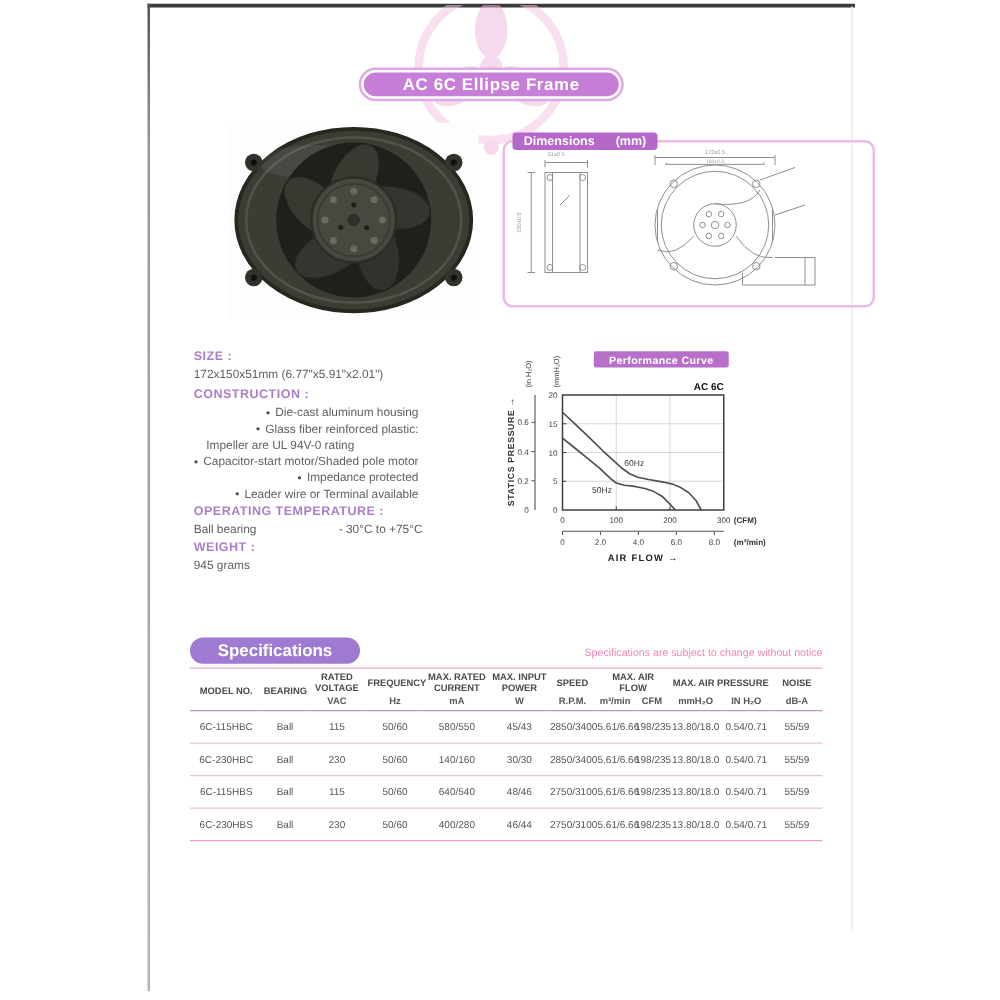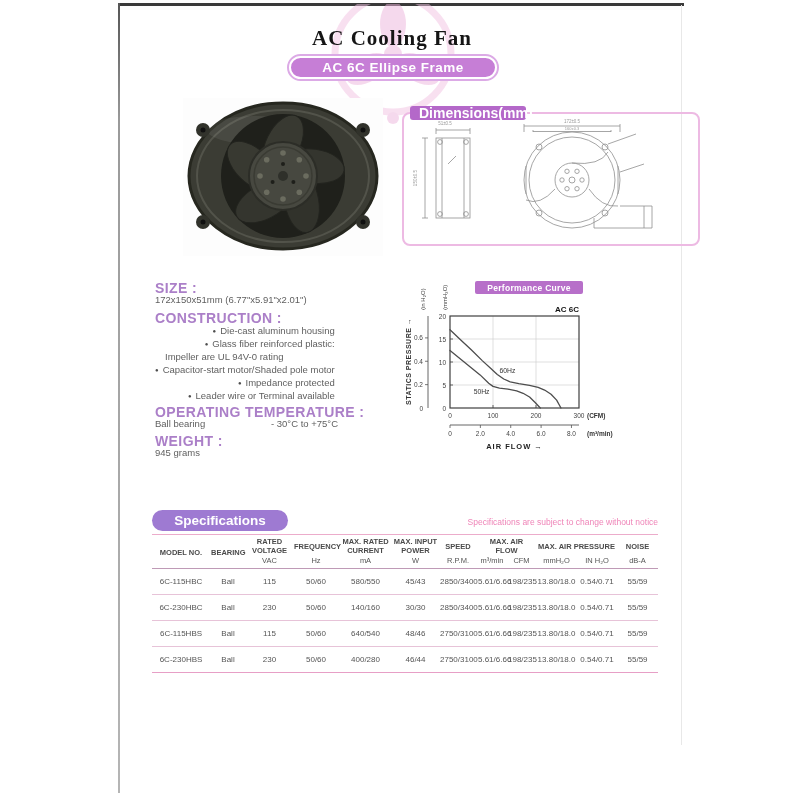--- a/index.html
+++ b/index.html
@@ -19,25 +19,25 @@
   .model-badge{position:absolute;left:289px;top:56px;width:204px;height:19px;
                background:#c67ed6;border:2px solid #fff;outline:2px solid #dcaae6;
                border-radius:13px;color:#fff;font-weight:bold;font-size:13.5px;
                display:flex;align-items:center;justify-content:center;letter-spacing:.5px;}
   
   .product-photo{position:absolute;left:183px;top:98px;}
   
   .dims-box{position:absolute;left:402px;top:112px;width:294px;height:130px;
             border:2px solid #edbae3;border-radius:8px;}
   .dims-badge{position:absolute;left:6px;top:-8px;width:116px;height:14px;background:#b468c9;
-              border-radius:3px;color:#fff;font-weight:bold;font-size:14px;
+              border-radius:3px;color:#fff;font-weight:bold;font-size:10px;
               display:flex;align-items:center;justify-content:space-between;padding:0 9px;box-sizing:border-box;}
   
   .info{position:absolute;left:155px;top:278px;width:245px;color:#5f5f5f;font-size:9.5px;}
-  .sec-label{color:#ab7fc8;font-weight:bold;font-size:14px;letter-spacing:.4px;margin:0;}
+  .sec-label{color:#ab7fc8;font-weight:bold;font-size:10px;letter-spacing:.4px;margin:0;}
   .sec-val{margin:0;color:#5f5f5f;}
   .info .row-size-label{position:absolute;left:0;top:2px;}
   .info .row-size-val{position:absolute;left:0;top:16px;}
   .info .row-constr-label{position:absolute;left:0;top:32px;text-align:right;}
   .constr-list{position:absolute;left:0;top:46px;margin:0;padding:0;list-style:none;}
   .constr-list li{height:13px;line-height:13px;padding-left:10px;}
   .constr-list li.bullet{padding-left:0;text-align:right;}
   .constr-list li.bullet::before{content:"●";font-size:6px;vertical-align:1.5px;margin-right:4px;color:#4d4d4d;}
   .info .row-op-label{position:absolute;left:0;top:126px;}
   .info .row-op-val{position:absolute;left:0;top:140px;}
@@ -51,21 +51,21 @@
               display:flex;align-items:center;justify-content:center;letter-spacing:.3px;}
   
   .specs-badge{position:absolute;left:152px;top:510px;width:136px;height:21px;background:#9e7ad2;
                border-radius:11px;color:#fff;font-weight:bold;font-size:13.5px;
                display:flex;align-items:center;justify-content:center;}
   .specs-note{position:absolute;left:370px;top:517px;width:288px;text-align:right;
               color:#ef85b8;font-size:8.5px;}
   .specs-table{position:absolute;left:152px;top:534px;width:506px;border-collapse:collapse;
                table-layout:fixed;border-top:1px solid #ecaccb;border-bottom:1px solid #e79fc6;}
   .specs-table th{font-size:7.5px;font-weight:bold;color:#4a4a4a;text-align:center;padding:2px 1px 1px;}
-  .specs-table thead tr.units th{font-weight:normal;font-size:7.5px;color:#555;padding:0 1px 3px;}
+  .specs-table thead tr.units th{font-weight:bold;font-size:7.5px;color:#555;padding:0 1px 3px;}
   .specs-table td{height:23px;font-size:8px;color:#555;text-align:center;border-top:1px solid #e7c3d8;}
   .specs-table tbody tr:first-child td{border-top:1px solid #bf9ab6;}
   svg text{font-family:"Liberation Sans",sans-serif;}
 </style>
 </head>
 <body>
 
 <div id="page">
 
   <div class="scan-top"></div>
@@ -80,21 +80,20 @@
           <ellipse cx="95" cy="20" rx="13" ry="23"></ellipse>
         </g>
       <g transform="rotate(240,95,50)">
           <ellipse cx="95" cy="20" rx="13" ry="23"></ellipse>
         </g>
       <circle cx="95" cy="50" r="9"></circle>
       <circle cx="95" cy="114" r="6"></circle>
     </g>
   </svg>
 
-  <div class="page-title">AC Cooling Fan</div>
   <div class="model-badge">AC 6C Ellipse Frame</div>
 
   <svg class="product-photo" width="200" height="158" viewBox="0 0 200 158">
     <rect x="0" y="0" width="200" height="158" fill="#fdfdfd"></rect>
     <ellipse cx="100" cy="78" rx="94" ry="73" fill="#3b3c34" stroke="#26271f" stroke-width="3"></ellipse>
     <ellipse cx="100" cy="78" rx="86" ry="66" fill="none" stroke="#52534a" stroke-width="2"></ellipse>
     <ellipse cx="72" cy="32" rx="48" ry="14" fill="#ffffff" opacity="0.07"></ellipse>
     <g>
       <circle cx="20" cy="32" r="7" fill="#31322b"></circle>
         <circle cx="20" cy="32" r="2.5" fill="#101010"></circle>

